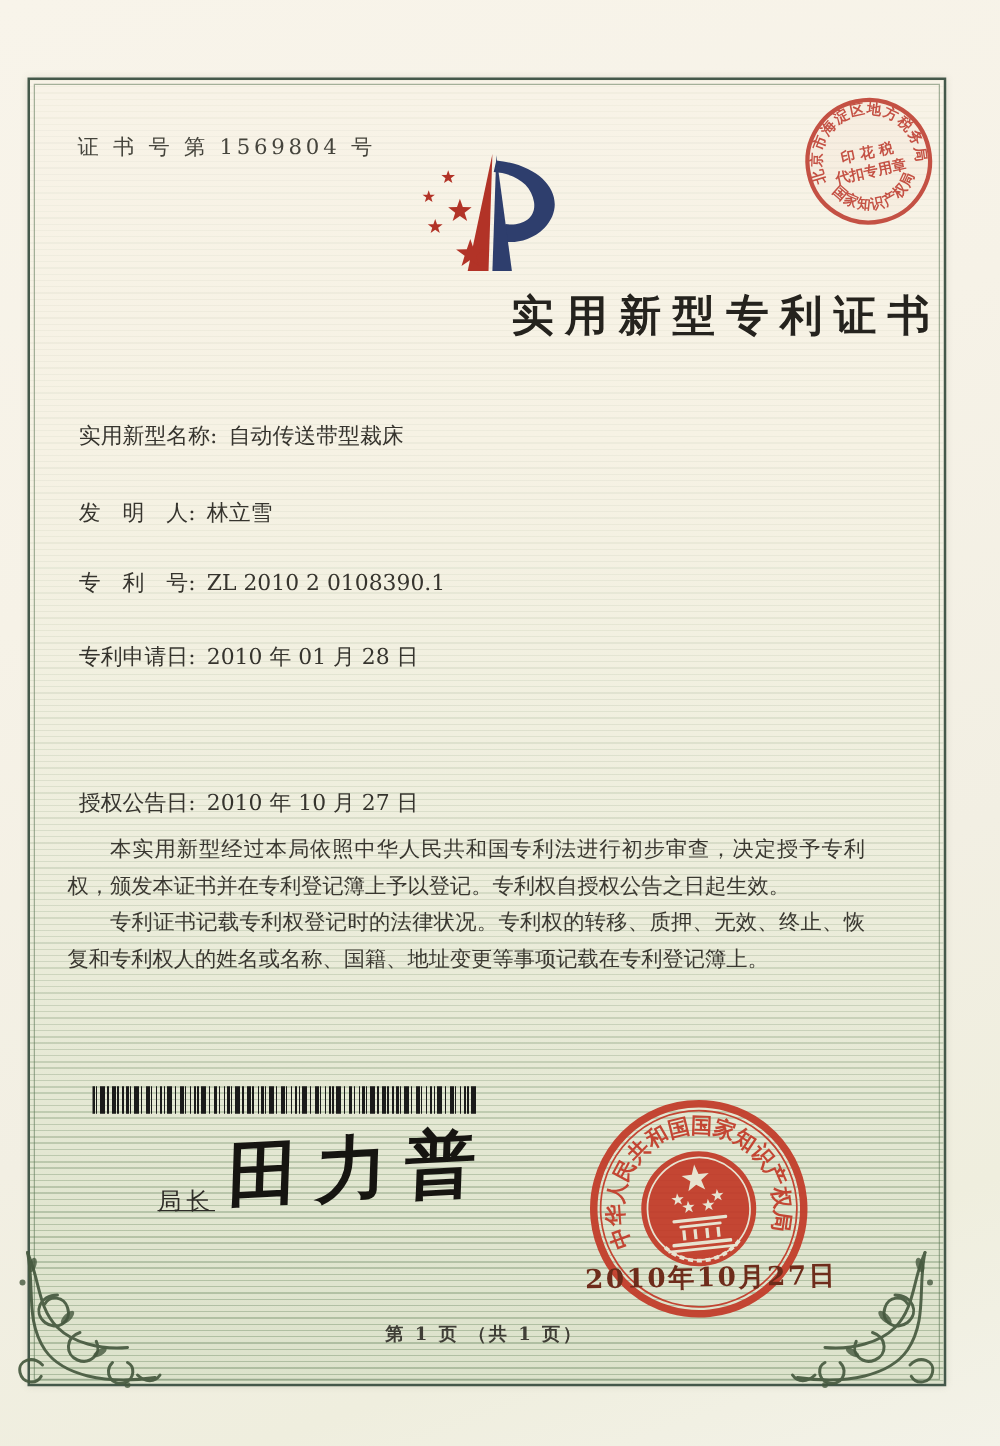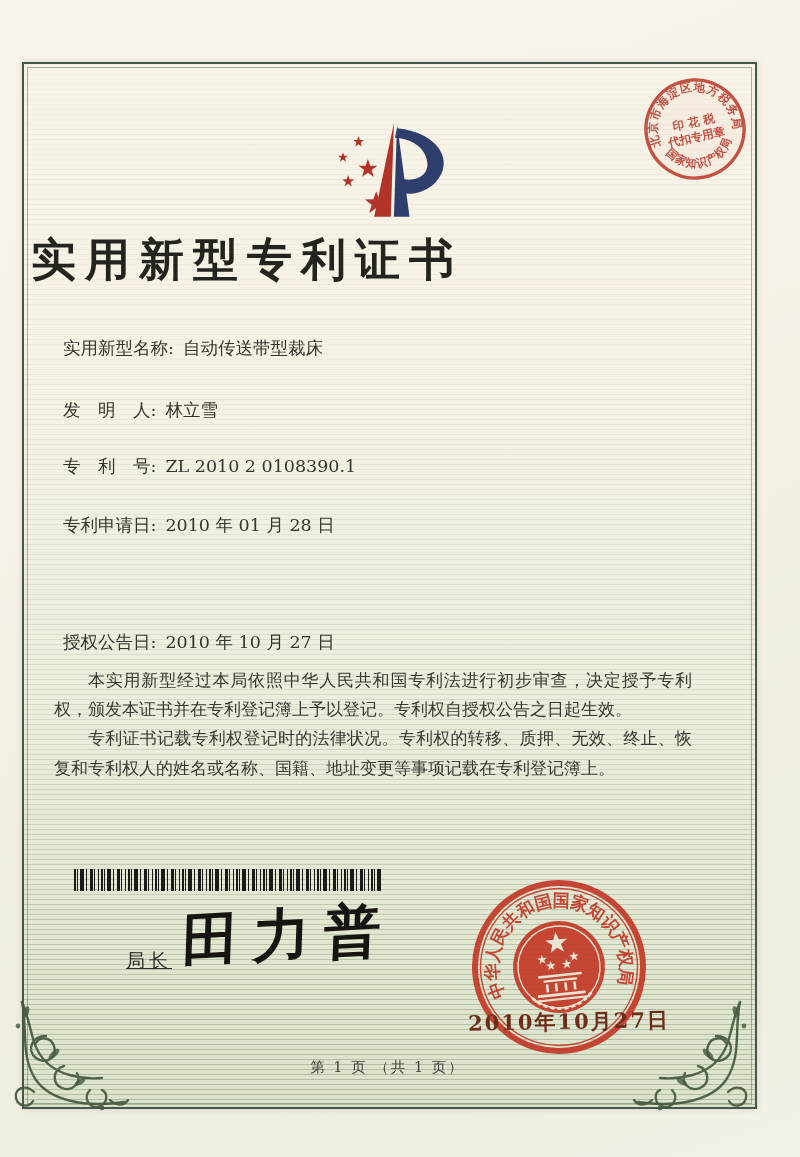--- a/index.html
+++ b/index.html
@@ -20,22 +20,22 @@
   }
   .guilloche{
     position:absolute;inset:0;pointer-events:none;
     background:repeating-linear-gradient(180deg,rgba(92,124,84,.38) 0 1px,rgba(0,0,0,0) 1px 5px);
     -webkit-mask-image:linear-gradient(180deg,rgba(0,0,0,.10) 0%,rgba(0,0,0,.16) 35%,rgba(0,0,0,.45) 65%,rgba(0,0,0,.85) 88%,rgba(0,0,0,.95) 100%);
     mask-image:linear-gradient(180deg,rgba(0,0,0,.10) 0%,rgba(0,0,0,.16) 35%,rgba(0,0,0,.45) 65%,rgba(0,0,0,.85) 88%,rgba(0,0,0,.95) 100%);
   }
   
   .cert-number{position:absolute;left:62px;top:106px;font-size:17px;letter-spacing:3px;color:#45443c;}
   .title{
-    position:absolute;left:22px;top:230px;width:731px;text-align:left;
-    font-size:45px;font-weight:bold;color:#25231e;letter-spacing:9px;text-indent:9px;
+    position:absolute;left:22px;top:230px;width:731px;text-align:right;
+    font-size:34px;font-weight:bold;color:#25231e;letter-spacing:9px;text-indent:9px;
   }
   .field{position:absolute;left:63px;font-size:17.5px;color:#36342e;white-space:nowrap;}
   .field .lbl{margin-right:9px;}
   .f0{top:336px}.f1{top:398px}.f2{top:454px}.f3{top:513px}.f4{top:574px}.f5{top:630px}
   .paras{
     position:absolute;left:54px;top:666px;width:638px;
     font-size:17px;line-height:1.72;color:#3a3831;text-align:justify;
   }
   .paras p{margin:0;text-indent:2em;}
   
@@ -56,21 +56,21 @@
     position:absolute;left:182px;top:903px;font-size:57px;font-weight:700;color:#17161 4;
     color:#161511;letter-spacing:14px;transform:rotate(-3deg) skewX(-5deg);transform-origin:left center;
   }
   
   .tax-stamp{position:absolute;left:640px;top:74px;width:110px;height:110px;opacity:.9;transform:rotate(-12deg);}
   .big-seal{position:absolute;left:468px;top:876px;width:182px;height:182px;opacity:.93;transform:rotate(-6deg);}
   .seal-date{
     position:absolute;left:468px;top:1008px;width:190px;font-size:21px;font-weight:bold;
     color:#6e2c1b;letter-spacing:2px;transform:rotate(-1deg);white-space:nowrap;
   }
-  .footer{position:absolute;left:22px;top:1058px;width:731px;text-align:center;font-size:14.5px;letter-spacing:2px;color:#3f3e36;}
+  .footer{position:absolute;left:22px;top:1058px;width:731px;text-align:center;font-size:14.5px;letter-spacing:2px;color:#3f3e36;font-weight:bold;}
   
   .logo{position:absolute;left:328px;top:120px;width:136px;height:104px;}
   
   .flourish{position:absolute;width:126px;height:126px;top:996px;}
   .flourish.left{left:6px;}
   .flourish.right{left:630px;transform:scaleX(-1);}
 </style>
 </head>
 <body>
 
@@ -110,20 +110,21 @@
     </g>
     <g fill="#46593f" opacity=".8">
       <ellipse cx="20" cy="16" rx="3" ry="6" transform="rotate(20 20 16)"></ellipse>
       <ellipse cx="48" cy="58" rx="3" ry="7" transform="rotate(45 48 58)"></ellipse>
       <ellipse cx="74" cy="86" rx="2.6" ry="6" transform="rotate(60 74 86)"></ellipse>
       <circle cx="12" cy="30" r="2.4"></circle>
       <circle cx="96" cy="112" r="2.4"></circle>
     </g>
   </svg>
 
+  <div class="cert-number">证 书 号 第 1569804 号</div>
 
   <svg class="tax-stamp" viewBox="-55 -55 110 110">
     <defs>
       <path id="tsTop" d="M -37.4,6.6 A 38 38 0 1 1 37.4,6.6" fill="none"></path>
       <path id="tsBot" d="M -31,22 A 38 38 0 0 0 31,22" fill="none"></path>
     </defs>
     <circle r="49" fill="rgba(230,90,70,0.04)" stroke="#bf4033" stroke-width="3.4"></circle>
     <text font-size="11.5" font-weight="bold" fill="#bf4033" letter-spacing="1">
       <textPath href="#tsTop" startOffset="50%" text-anchor="middle" textLength="138" lengthAdjust="spacingAndGlyphs">北京市海淀区地方税务局</textPath>
     </text>

